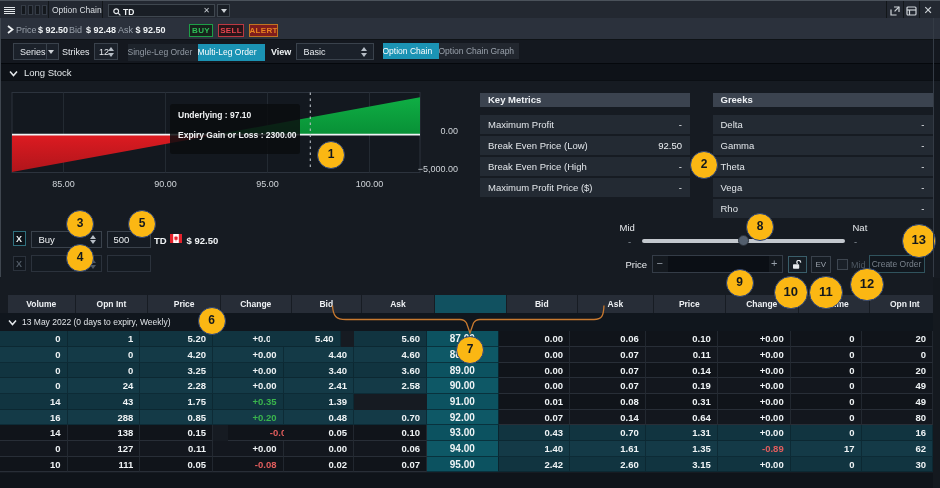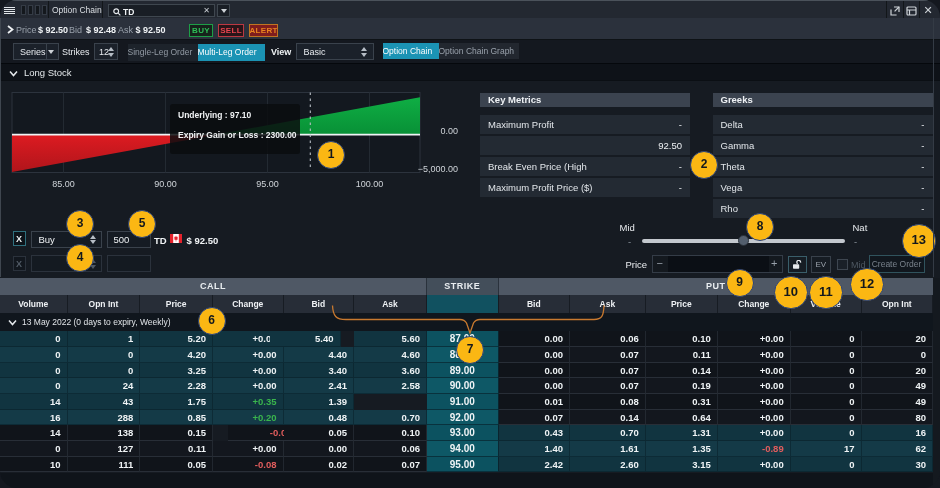--- a/index.html
+++ b/index.html
@@ -1,17 +1,17 @@
 <!DOCTYPE html>
 <html><head>
 <meta charset="utf-8">
 <style>
   html,body{margin:0;padding:0;background:#14181f;}
   #app{position:relative;width:940px;height:488px;overflow:hidden;
-    font-family:"Liberation Sans",sans-serif;background:#161b22;border-radius:17px;
+    font-family:"Liberation Sans",sans-serif;background:#161b22;
     -webkit-font-smoothing:antialiased;}
   .abs{position:absolute;}
   
   #topbar{left:0;top:0;width:940px;height:18px;background:#232831;border-top:1px solid #4b525b;box-sizing:border-box;}
   .vsep{position:absolute;top:0;width:1px;height:18px;background:#121619;}
   #burger div{height:1px;background:#e3e7ea;margin-bottom:1px;}
   .gripbar{position:absolute;top:4px;width:4.5px;height:10px;background:#14181d;border:1px solid #343b45;box-sizing:border-box;}
   #tabtitle{left:52px;top:4px;font-size:8.5px;color:#dbdfe3;}
   #searchtab{left:108px;top:3px;width:107px;height:12.5px;background:#191e25;border:1px solid #3f474f;box-sizing:border-box;}
   #ddbtn{left:217px;top:3px;width:13px;height:12.5px;background:#191e25;border:1px solid #3f474f;box-sizing:border-box;}
@@ -37,21 +37,21 @@
   .phead{height:14px;line-height:14px;background:#3b434f;color:#eef1f4;font-weight:bold;font-size:9.5px;padding-left:8px;}
   .prow{position:relative;height:19px;line-height:19px;background:#232a33;margin-top:2px;font-size:9.5px;color:#e2e6ea;}
   .prow span{position:absolute;left:8px;}
   .prow b{position:absolute;right:8px;font-weight:normal;color:#eef1f4;}
   
   .xbtn{position:absolute;width:13px;height:15px;box-sizing:border-box;font-size:9px;font-weight:bold;text-align:center;line-height:14px;}
   .inp{position:absolute;box-sizing:border-box;background:#151b23;border:1px solid #3a424c;color:#eef1f3;font-size:9.5px;white-space:nowrap;}
   
   #grphead{left:0;top:278px;width:933px;height:17px;}
   .gcell{position:absolute;top:0;height:17px;line-height:17px;text-align:center;color:#e9edf0;font-weight:bold;font-size:9px;letter-spacing:.5px;box-sizing:border-box;}
-  #colhead{left:0;top:295px;width:933px;height:18px;}
+  #colhead{left:8px;top:295px;width:933px;height:18px;}
   .hcell{position:absolute;top:0;height:18px;line-height:18px;text-align:center;color:#eef1f4;font-weight:bold;font-size:8.5px;background:#272d37;border-right:1px solid #171c23;box-sizing:border-box;}
   #expiry{left:0;top:313px;width:933px;height:18.3px;background:#10161d;color:#e0e4e8;font-size:8.5px;line-height:18.3px;}
   #rows{left:0;top:331.3px;width:933px;}
   .trow{position:relative;height:15.7px;width:933px;}
   .cell{position:absolute;top:0;height:15.7px;line-height:15.7px;box-sizing:border-box;font-size:9.5px;font-weight:600;color:#eff3f5;text-align:right;padding-right:6px;}
   .itm{background:#113440;border-right:1px solid #0c2832;border-bottom:1px solid #0c2832;}
   .itm2{background:#143a47;border-right:1px solid #0d2b36;border-bottom:1px solid #0d2b36;}
   .otm{background:#10141a;border-right:1px solid #21272f;border-bottom:1px solid #282e37;}
   .otm2{background:#13171e;border-right:1px solid #232931;border-bottom:1px solid #282e37;}
   .stk{font-size:10px;background:#0c5260;border-right:1px solid #0a242e;border-bottom:1px solid #09323d;text-align:center;padding-right:0;}
@@ -191,20 +191,21 @@
 </svg>
 
 <div class="panel" style="left:480px;top:92.5px;width:210px;">
   <div class="phead">Key Metrics</div>
   <div style="height:6px;"></div>
   <div class="prow">
         <span>Maximum Profit</span>
         <b>-</b>
       </div>
   <div class="prow">
+        <span>Break Even Price (Low)</span>
         <b>92.50</b>
       </div>
   <div class="prow">
         <span>Break Even Price (High</span>
         <b>-</b>
       </div>
   <div class="prow">
         <span>Maximum Profit Price ($)</span>
         <b>-</b>
       </div>
@@ -277,25 +278,20 @@
   <svg style="position:absolute;left:3px;top:3.5px;" width="12" height="10" viewBox="0 0 12 10">
         <rect x="1" y="4.2" width="6.2" height="4.6" rx="0.7" fill="#e6e9ec"></rect>
         <path d="M5.4 4 L5 2.8 A1.8 1.8 0 0 1 8.4 1.5 L8.8 2.6" fill="none" stroke="#e6e9ec" stroke-width="1.2"></path>
       </svg>
 </div>
 <div class="abs" style="left:811px;top:255.5px;width:19.5px;height:17px;border:1px solid #39414b;background:#161c23;box-sizing:border-box;color:#9aa2ab;font-size:8px;text-align:center;line-height:15px;">EV</div>
 <div class="abs" style="left:836.5px;top:258.5px;width:11px;height:11px;border:1px solid #3e4650;background:#1a2028;box-sizing:border-box;"></div>
 <span class="abs" style="left:851px;top:259.5px;color:#4d5761;font-size:9px;">Mid</span>
 <div class="abs" style="left:868.5px;top:255px;width:56px;height:18px;border:1px solid #30535d;background:#11171e;box-sizing:border-box;color:#79828c;font-size:8.5px;text-align:center;line-height:16px;white-space:nowrap;">Create Order</div>
 
-<div class="abs" id="grphead">
-  <div class="gcell" style="left:0;width:427px;background:#4f5865;border-right:1px solid #2a323c;box-sizing:border-box;">CALL</div>
-  <div class="gcell" style="left:427px;width:71.6px;background:#434e5a;border-right:1px solid #2a323c;box-sizing:border-box;">STRIKE</div>
-  <div class="gcell" style="left:498.6px;width:434.4px;background:#4f5865;">PUT</div>
-</div>
 <div class="abs" id="colhead">
       <div class="hcell" style="left:0px;width:67.6px;">Volume</div>
       <div class="hcell" style="left:67.6px;width:72.70000000000002px;">Opn Int</div>
       <div class="hcell" style="left:140.3px;width:72.69999999999999px;">Price</div>
       <div class="hcell" style="left:213px;width:70.5px;">Change</div>
       <div class="hcell" style="left:283.5px;width:70.5px;">Bid</div>
       <div class="hcell" style="left:354px;width:73px;">Ask</div>
       <div class="hcell" style="left:427px;width:71.60000000000002px;background:#115160;"></div>
       <div class="hcell" style="left:498.6px;width:71.39999999999998px;">Bid</div>
       <div class="hcell" style="left:570px;width:75.79999999999995px;">Ask</div>

